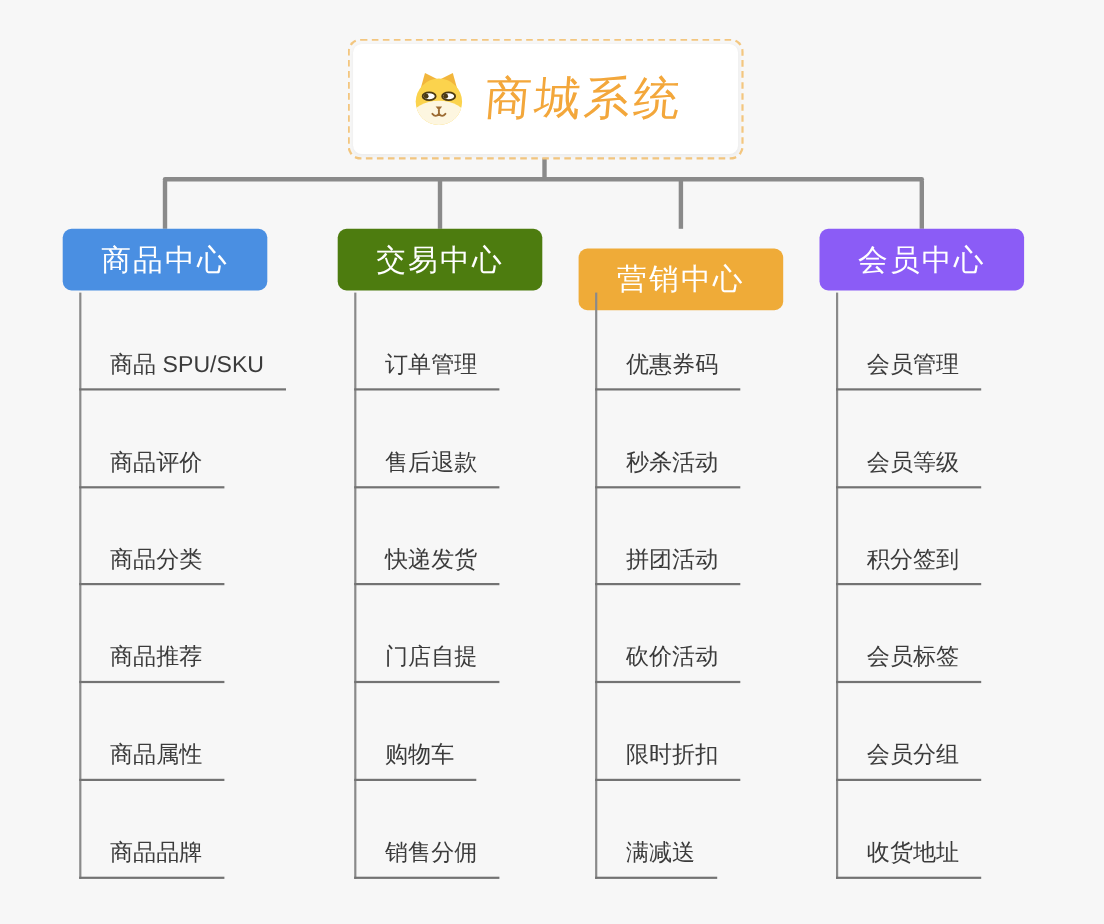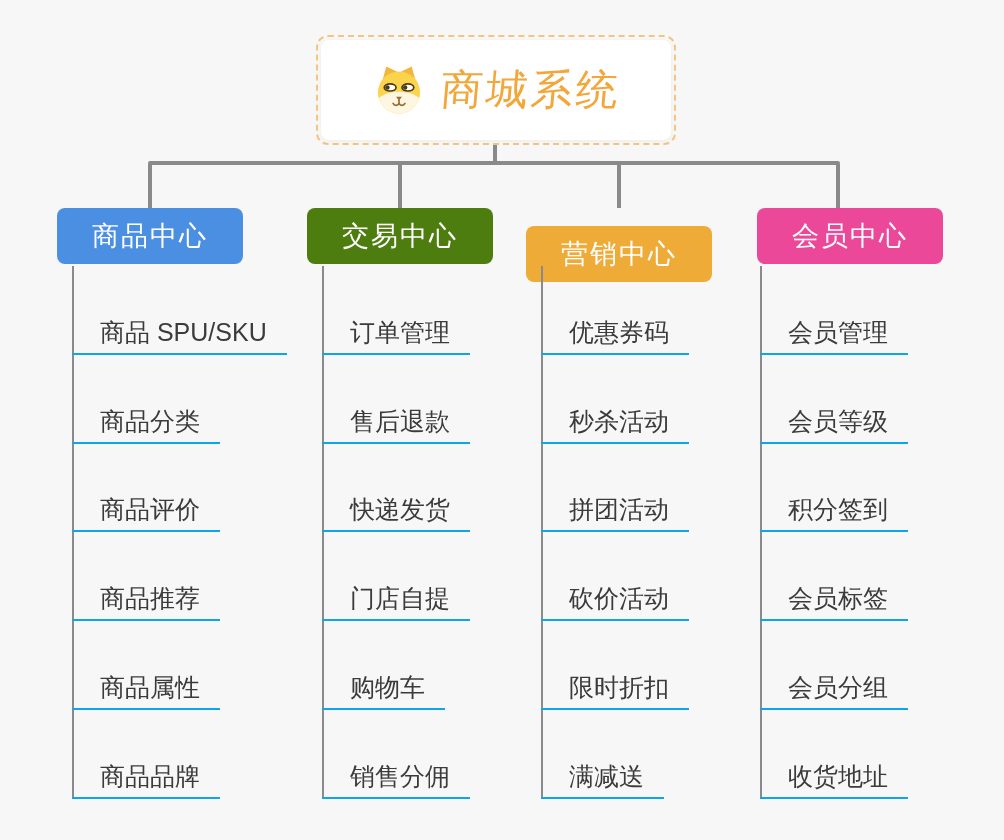--- a/index.html
+++ b/index.html
@@ -41,35 +41,35 @@
   .col-0{left:57px;} .col-1{left:307px;} .col-2{left:526px;} .col-3{left:745px;}
   .branch-box{
     width:186px;height:56px;border-radius:8px;box-sizing:border-box;
     display:flex;align-items:center;justify-content:center;
     color:#ffffff;font-size:27px;letter-spacing:2px;white-space:nowrap;
     cursor:pointer;
   }
   .branch-0{background:#4a8fe2;}
   .branch-1{background:#4d7c0f;}
   .branch-2{background:#efab38;margin-top:18px;}
-  .branch-3{background:#ec4899;margin-left:12px;}
+  .branch-3{background:#8b5cf6;}
 
   .spine{
     position:absolute;left:15px;top:58px;width:2px;height:533px;
     background:#8a8a8a;
   }
   .subitems{position:absolute;left:15px;top:58px;}
   .subitem{
     height:88.8px;display:flex;align-items:flex-end;
   }
   .subitem-label{
     display:inline-block;white-space:nowrap;
-    font-size:25px;color:#3b3b3b;line-height:28px;
+    font-size:21px;color:#3b3b3b;line-height:28px;
     padding:0 20px 7px 28px;
-    border-bottom:2px solid #0ea5e9;
+    border-bottom:2px solid #737373;
     cursor:pointer;
   }
 </style>
 </head>
 <body>
 
 <div class="canvas">
 
   <div class="conn conn-root-drop"></div>
   <div class="conn conn-horizontal"></div>
@@ -103,24 +103,24 @@
   </div>
 
   <div class="col col-0">
     <div class="branch-box branch-0">商品中心</div>
     <div class="spine"></div>
     <div class="subitems">
       <div class="subitem">
           <span class="subitem-label">商品 SPU/SKU</span>
         </div>
       <div class="subitem">
+          <span class="subitem-label">商品评价</span>
+        </div>
+      <div class="subitem">
           <span class="subitem-label">商品分类</span>
-        </div>
-      <div class="subitem">
-          <span class="subitem-label">商品评价</span>
         </div>
       <div class="subitem">
           <span class="subitem-label">商品推荐</span>
         </div>
       <div class="subitem">
           <span class="subitem-label">商品属性</span>
         </div>
       <div class="subitem">
           <span class="subitem-label">商品品牌</span>
         </div>

